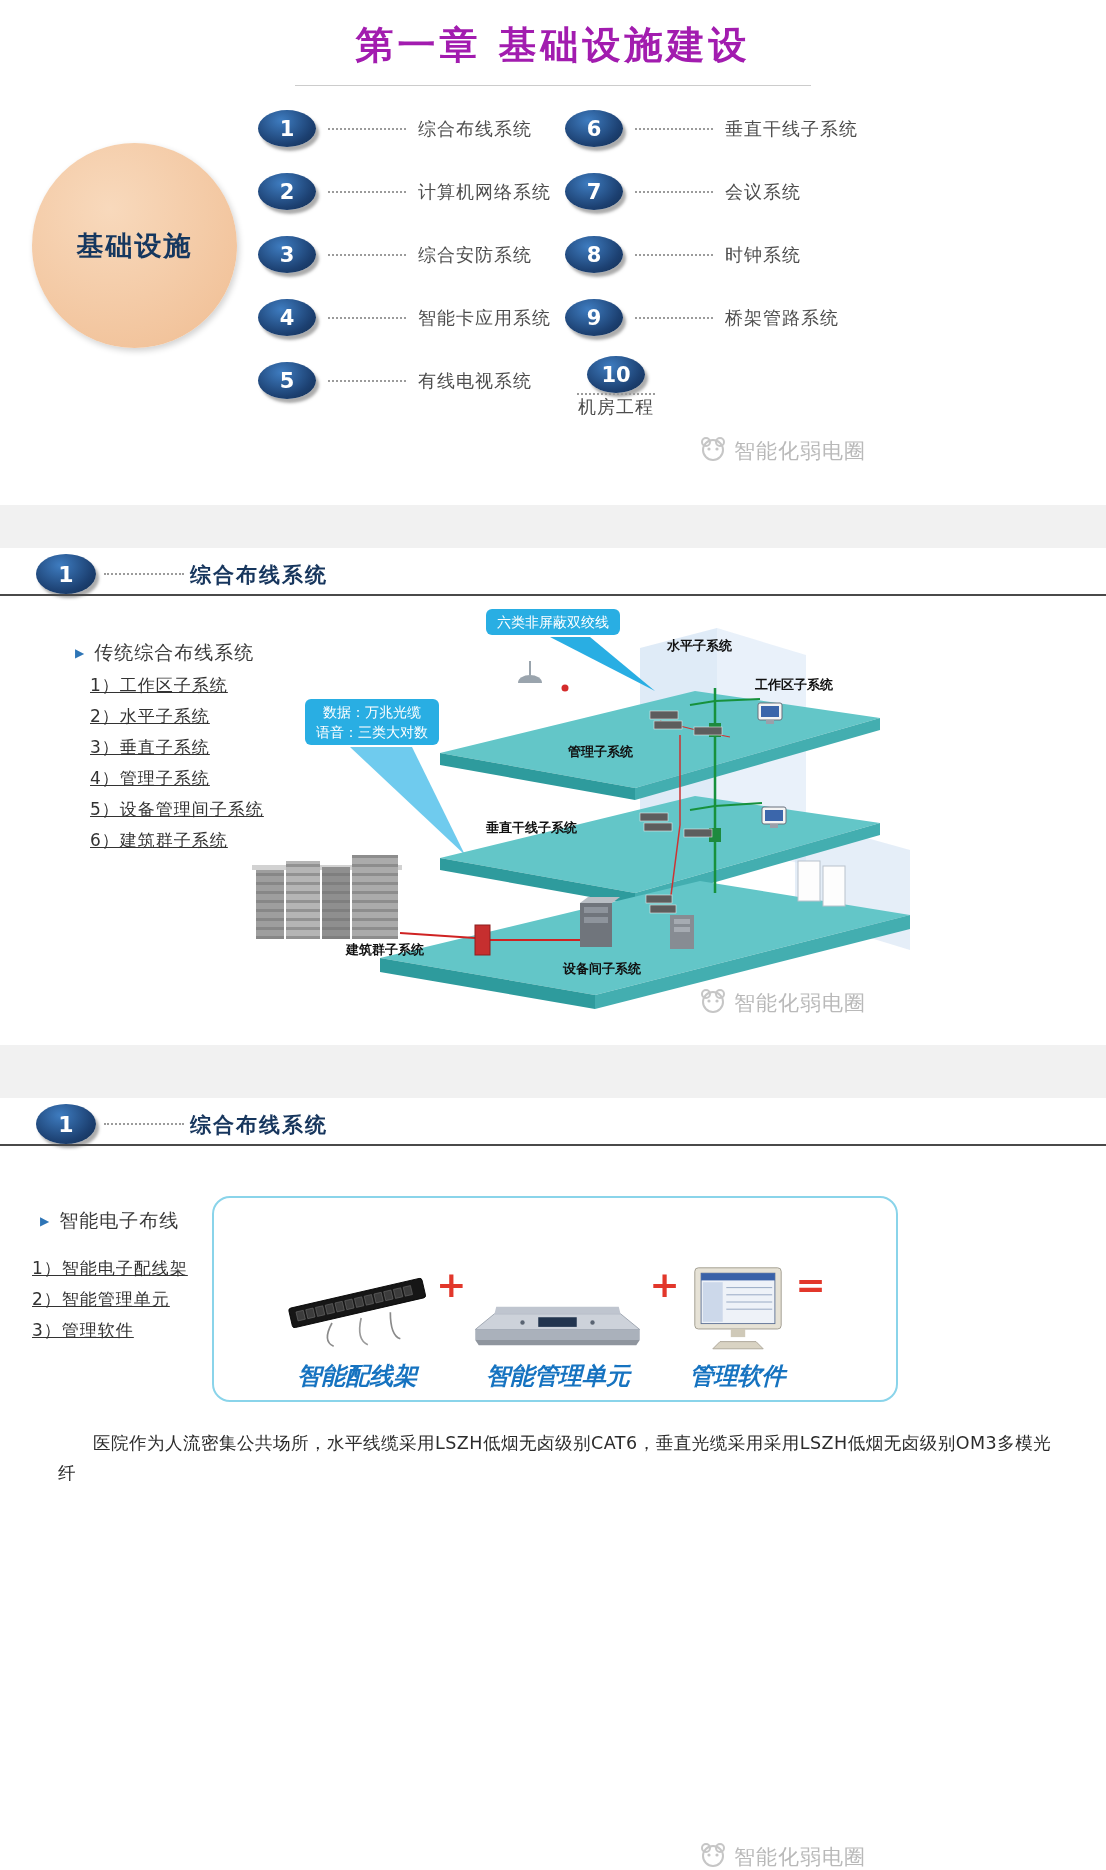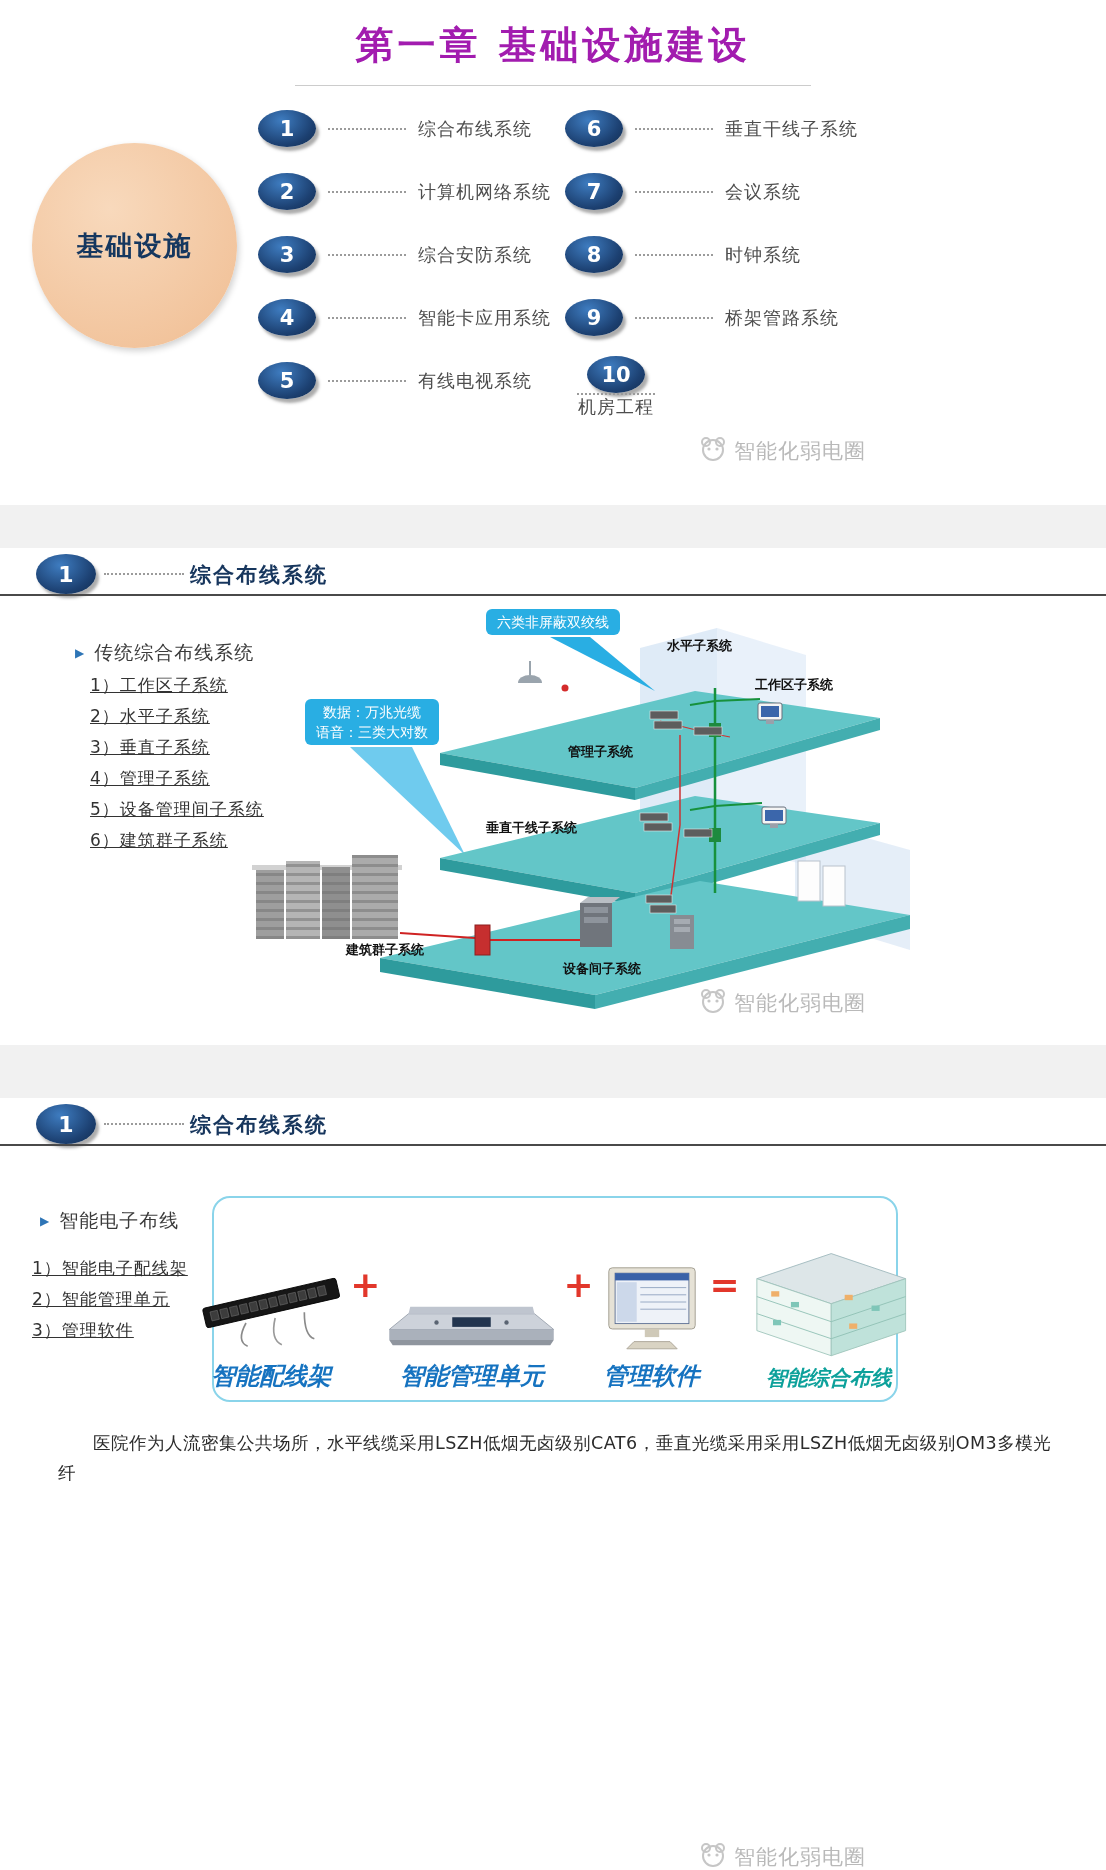--- a/index.html
+++ b/index.html
@@ -359,38 +359,20 @@
           <line x1="47" y1="42" x2="98" y2="42" stroke="#8fa3c0"></line>
           <line x1="47" y1="50" x2="98" y2="50" stroke="#8fa3c0"></line>
           <rect x="52" y="72" width="16" height="9" fill="#cfc9b8"></rect>
           <polygon points="40,86 80,86 88,94 32,94" fill="#d9d3c3" stroke="#aaa496"></polygon>
         </svg>
         <div class="fig-label">管理软件</div>
       </div>
 
       <div class="op">=</div>
 
-      <div class="fig-col">
-        <svg width="170" height="112" viewBox="0 0 185 125">
-          <polygon points="95,4 178,32 95,60 12,32" fill="#dde6e8" stroke="#9fb9bd"></polygon>
-          <polygon points="12,32 95,60 95,118 12,90" fill="#eef7f3" stroke="#9fc5bb"></polygon>
-          <polygon points="95,60 178,32 178,90 95,118" fill="#bfe2da" stroke="#9fc5bb"></polygon>
-          <line x1="12" y1="52" x2="95" y2="80" stroke="#8fc0b4"></line>
-          <line x1="12" y1="71" x2="95" y2="99" stroke="#8fc0b4"></line>
-          <line x1="95" y1="80" x2="178" y2="52" stroke="#8fc0b4"></line>
-          <line x1="95" y1="99" x2="178" y2="71" stroke="#8fc0b4"></line>
-          <rect x="28" y="46" width="9" height="6" fill="#efb06a"></rect>
-          <rect x="50" y="58" width="9" height="6" fill="#7fc6b8"></rect>
-          <rect x="30" y="78" width="9" height="6" fill="#7fc6b8"></rect>
-          <rect x="110" y="50" width="9" height="6" fill="#efb06a"></rect>
-          <rect x="140" y="62" width="9" height="6" fill="#7fc6b8"></rect>
-          <rect x="115" y="82" width="9" height="6" fill="#efb06a"></rect>
-        </svg>
-        <div class="result-label">智能综合布线</div>
-      </div>
     </div>
 
     <div class="paragraphs">
       <p>医院作为人流密集公共场所，水平线缆采用LSZH低烟无卤级别CAT6，垂直光缆采用采用LSZH低烟无卤级别OM3多模光纤</p>
     </div>
 
     <div class="watermark" style="left:698px; top:744px;">
       <span>
         <svg width="30" height="26" viewBox="0 0 30 26">
           <circle cx="8" cy="6" r="4" fill="none" stroke="#c6c6c6" stroke-width="2"></circle>

